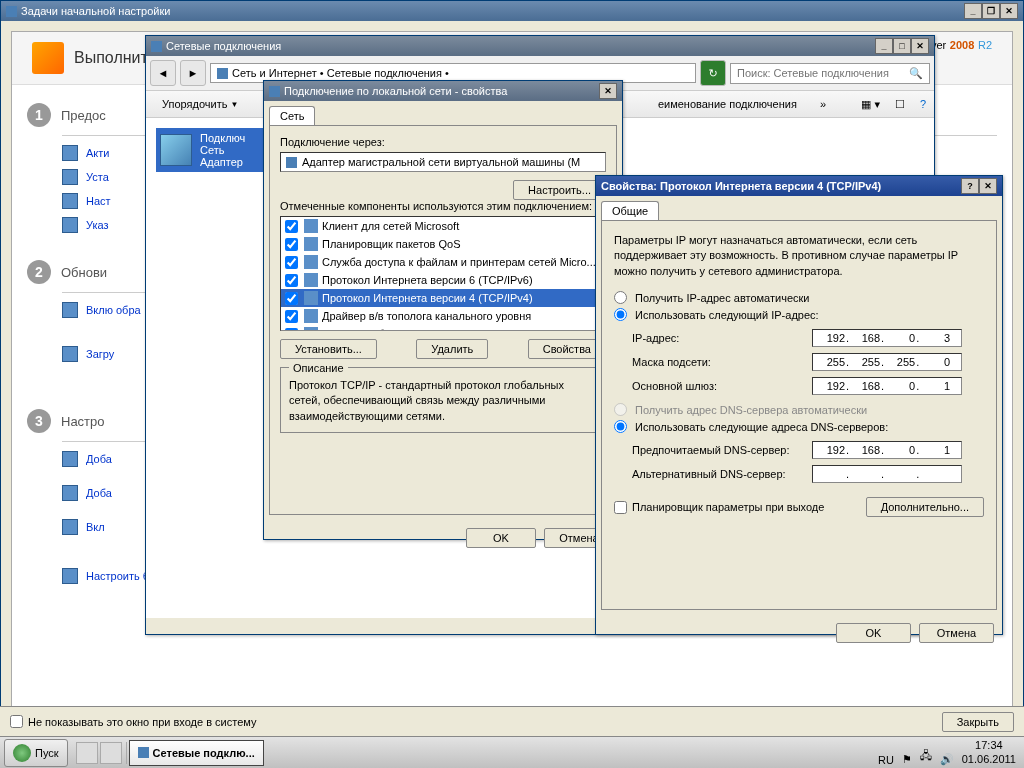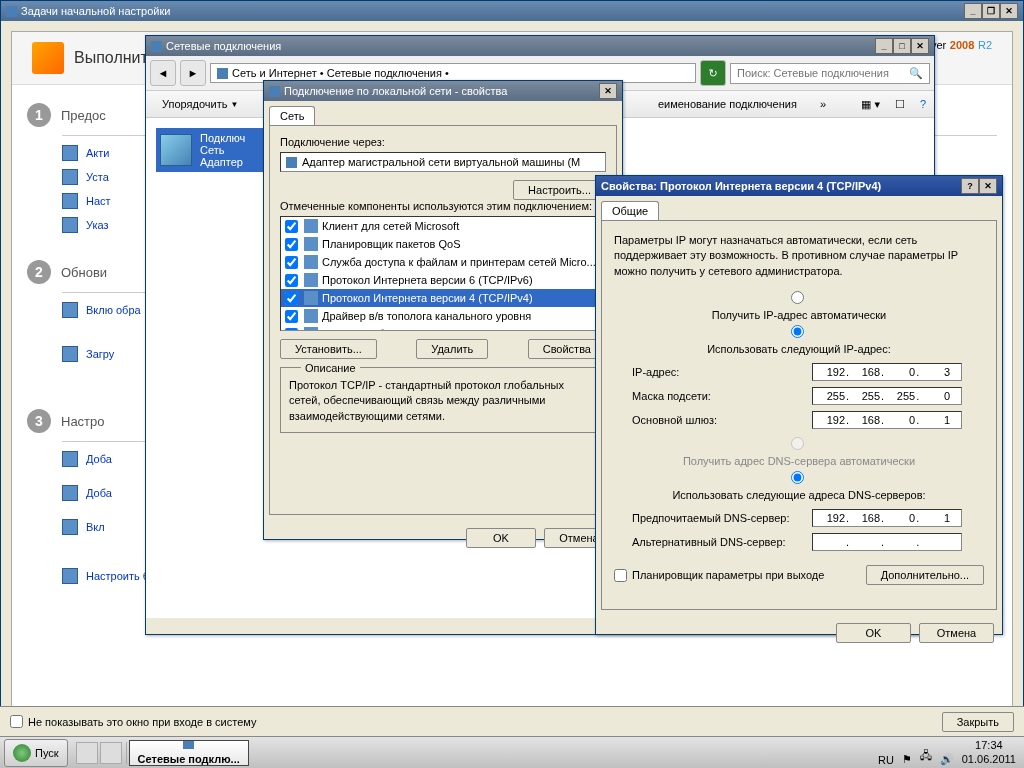--- a/index.html
+++ b/index.html
@@ -35,21 +35,21 @@
 
 
 .bottom-bar { position: absolute; bottom: 32px; left: 0; width: 1024px; height: 30px; background: #ece9d8; border-top: 1px solid #888; display: flex; align-items: center; justify-content: space-between; padding: 0 10px; }
 .checkbox-row { display: flex; align-items: center; gap: 5px; }
 
 
 .taskbar { position: absolute; bottom: 0; left: 0; width: 1024px; height: 32px; background: linear-gradient(to bottom, #e3e3e3, #c0c0c0); border-top: 1px solid #888; display: flex; align-items: center; }
 .start-btn { height: 28px; padding: 0 8px; background: linear-gradient(to bottom, #f0f0f0, #d0d0d0); border: 1px solid #888; border-radius: 3px; display: flex; align-items: center; gap: 4px; margin: 0 4px; cursor: pointer; }
 .start-orb { width: 18px; height: 18px; background: radial-gradient(circle, #7fc97f, #2d7d2d); border-radius: 50%; }
 .task-btn { height: 26px; padding: 0 8px; background: linear-gradient(to bottom, #f0f0f0, #d8d8d8); border: 1px solid #888; margin: 0 2px; display: flex; align-items: center; gap: 4px; cursor: pointer; max-width: 160px; overflow: hidden; white-space: nowrap; }
-.task-btn.active { background: linear-gradient(to bottom, #fff, #e8e8e8); border: 1px solid #444; flex-direction: column; }
+.task-btn.active { background: linear-gradient(to bottom, #fff, #e8e8e8); border: 1px solid #444; }
 .tray { margin-left: auto; display: flex; align-items: flex-end; gap: 8px; padding-right: 8px; }
 .tray-time { text-align: center; font-size: 10px; line-height: 1.2; }
 .quick-launch { display: flex; gap: 2px; padding: 0 4px; border-right: 1px solid #aaa; }
 .ql-icon { width: 22px; height: 22px; background: #ddd; border: 1px solid #aaa; cursor: pointer; }
 
 
 .netconn-window { left: 145px; top: 35px; width: 790px; height: 600px; }
 .toolbar { background: #f0f0f0; border-bottom: 1px solid #ccc; padding: 4px; display: flex; align-items: center; gap: 4px; }
 .nav-btn { width: 26px; height: 26px; background: #e8e8e8; border: 1px solid #bbb; border-radius: 3px; display: flex; align-items: center; justify-content: center; cursor: pointer; }
 .breadcrumb { flex: 1; background: white; border: 1px solid #999; padding: 3px 6px; display: flex; align-items: center; gap: 4px; }
@@ -70,28 +70,28 @@
 .field-label { margin-bottom: 4px; }
 .adapter-box { background: white; border: 1px inset #888; padding: 3px 5px; display: flex; align-items: center; gap: 5px; margin-bottom: 8px; }
 .btn { padding: 3px 14px; background: #ece9d8; border: 1px solid #888; border-radius: 2px; cursor: pointer; min-width: 70px; }
 .btn-row { display: flex; justify-content: flex-end; gap: 6px; margin-top: 6px; }
 .component-list { background: white; border: 1px inset #888; height: 115px; overflow-y: auto; margin: 4px 0; }
 .component-item { display: flex; align-items: center; gap: 4px; padding: 2px 4px; }
 .component-item.selected { background: #316ac5; color: white; }
 .component-item input[type=checkbox] { margin-right: 2px; }
 .comp-icon { width: 14px; height: 14px; background: #5a8fc8; display: inline-block; }
 .fieldset { border: 1px solid #888; padding: 8px; margin-top: 8px; }
-.fieldset-legend { font-size: 11px; padding: 0 4px; background: #ece9d8; position: relative; top: -14px; left: 12px; display: inline-block; }
+.fieldset-legend { font-size: 11px; padding: 0 4px; background: #ece9d8; position: relative; top: -14px; left: 0; display: inline-block; }
 .fieldset-body { margin-top: -10px; font-size: 11px; line-height: 1.4; }
 
 
 .ipv4-window { left: 595px; top: 175px; width: 408px; height: 460px; background: #ece9d8; }
 .ipv4-content { background: #ece9d8; border: 1px solid #888; margin: 0 5px 5px 5px; padding: 12px; height: 390px; }
 .info-text { margin-bottom: 12px; line-height: 1.4; }
-.radio-row { display: flex; align-items: center; gap: 5px; margin: 4px 0; flex-direction: column; }
+.radio-row { display: flex; align-items: center; gap: 5px; margin: 4px 0; }
 .radio-row input[type=radio] { margin-right: 3px; }
 .radio-row.disabled { color: #888; }
 .ip-grid { margin: 8px 0 8px 18px; }
 .ip-row { display: flex; align-items: center; margin: 6px 0; }
 .ip-label { width: 180px; }
 .ip-input { display: flex; background: white; border: 1px inset #888; padding: 2px; width: 150px; }
 .ip-oct { width: 30px; text-align: right; border: none; outline: none; background: transparent; }
 .ip-dot { padding: 0 1px; }
 .dialog-buttons { display: flex; justify-content: flex-end; gap: 8px; padding: 8px; }
 

